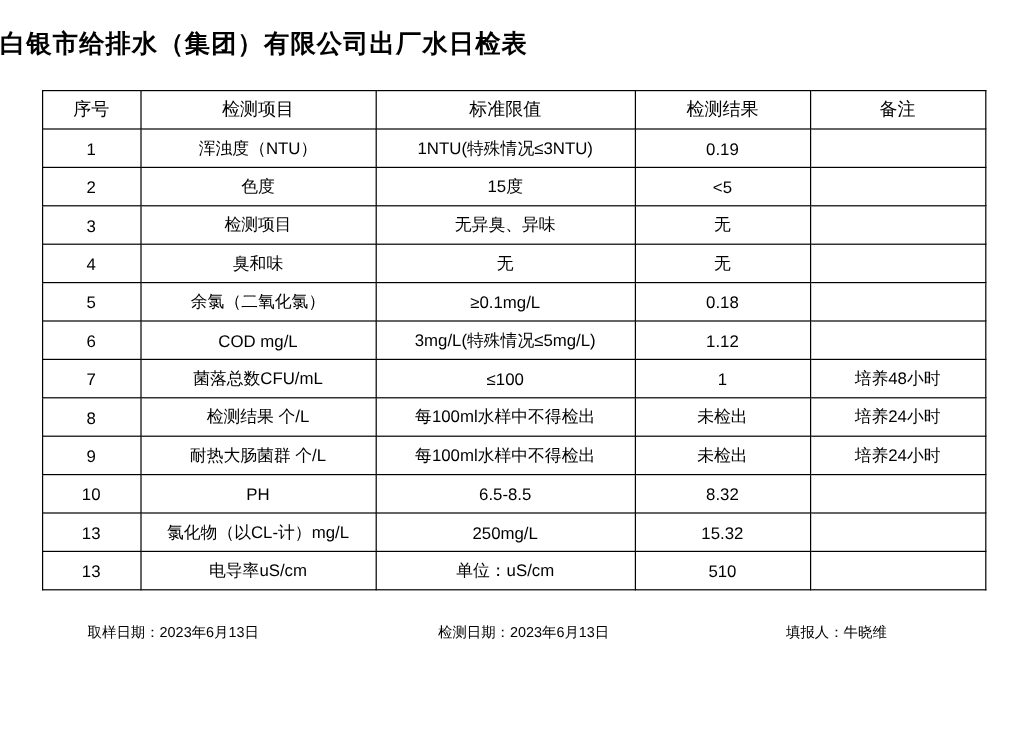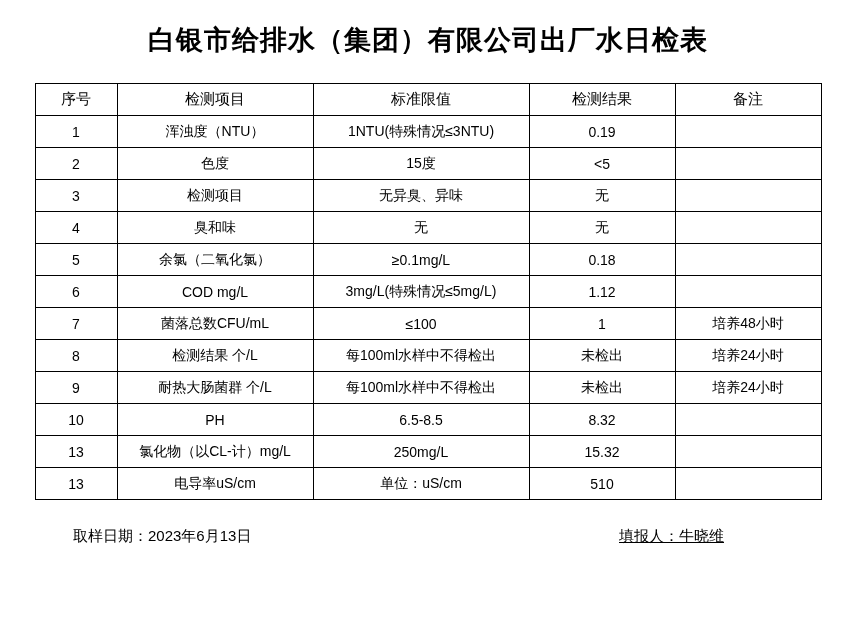--- a/index.html
+++ b/index.html
@@ -14,22 +14,21 @@
     color: #000000;
     overflow: hidden;
   }
   .page {
     position: relative;
     width: 856px;
     height: 618px;
     box-sizing: border-box;
   }
   .doc-title {
-    text-align: center;
-    font-size: 27px;
+    font-size: 21px;
     font-weight: bold;
     letter-spacing: 1px;
     padding-top: 22px;
     padding-bottom: 12px;
     font-family: "Liberation Sans", sans-serif;
   }
   table.report {
     border-collapse: collapse;
     margin: 13px auto;
     width: 786px;
@@ -52,30 +51,30 @@
   col.c0 { width: 82px; }
   col.c1 { width: 196px; }
   col.c2 { width: 216px; }
   col.c3 { width: 146px; }
   col.c4 { width: 146px; }
   .footer {
     position: relative;
     width: 786px;
     margin: 0 auto;
     padding-top: 14px;
-    font-size: 15px;
+    font-size: 12px;
     height: 24px;
   }
   .footer span {
     position: absolute;
     white-space: nowrap;
   }
   .f-sample { left: 38px; }
   .f-test { left: 330px; }
-  .f-filler { left: 584px; text-decoration: underline; }
+  .f-filler { left: 620px; }
 </style>
 </head>
 <body>
 
 <div class="page">
 
   <div class="doc-title">白银市给排水（集团）有限公司出厂水日检表</div>
 
   <table class="report">
     <colgroup>
@@ -177,16 +176,17 @@
         <td>电导率uS/cm</td>
         <td>单位：uS/cm</td>
         <td>510</td>
         <td></td>
       </tr>
     </tbody>
   </table>
 
   <div class="footer">
     <span class="f-sample">取样日期：2023年6月13日</span>
+    <span class="f-test">检测日期：2023年6月13日</span>
     <span class="f-filler">填报人：牛晓维</span>
   </div>
 
 </div>
 
 </body></html>

